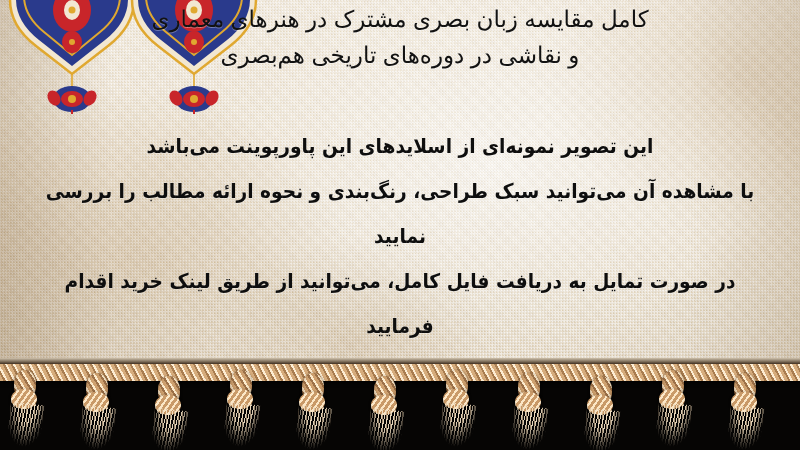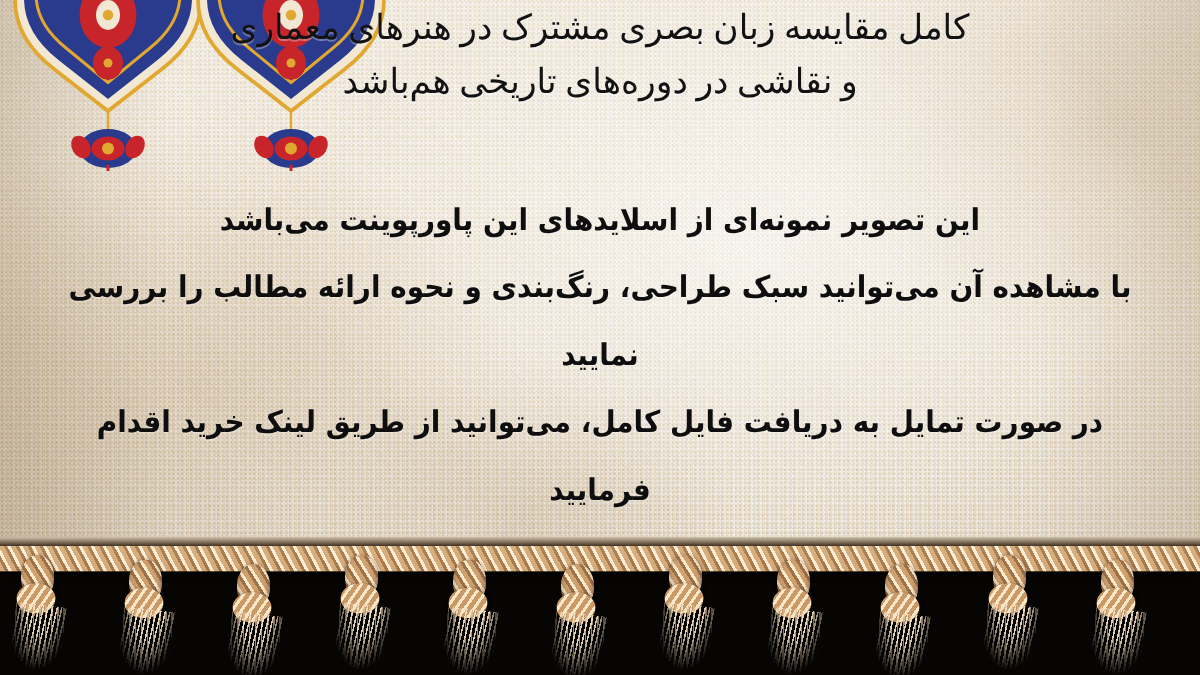--- a/index.html
+++ b/index.html
@@ -53,21 +53,21 @@
   .orn.b{left:128px;}
 
   
   .text-layer{
     position:absolute;left:0;top:0;width:800px;height:372px;
     direction:rtl;text-align:center;
   }
   .title{
     position:absolute;top:1px;left:0;width:800px;
     padding:0 6px;box-sizing:border-box;
-    font-family:Liberation Serif, serif;
+    font-family:Liberation Sans, sans-serif;
     font-size:23px;line-height:36px;color:#121212;
     letter-spacing:-.2px;
     text-shadow:0 1px 0 rgba(255,255,255,.30);
   }
   .title .ln{display:block;}
   .body{
     position:absolute;top:124px;left:0;width:800px;
     box-sizing:border-box;
   }
   .body .ln{
@@ -249,21 +249,21 @@
           </g>
         </g>
       </svg>
     </div>
   </div>
 
   <div class="text-layer">
 
     <div class="title">
       <span class="ln">کامل مقایسه زبان بصری مشترک در هنرهای معماری</span>
-      <span class="ln">و نقاشی در دوره‌های تاریخی هم‌باشد</span>
+      <span class="ln">و نقاشی در دوره‌های تاریخی هم‌بصری</span>
     </div>
 
     <div class="body">
       <span class="ln">این تصویر نمونه‌ای از اسلایدهای این پاورپوینت می‌باشد</span>
       <span class="ln">با مشاهده آن می‌توانید سبک طراحی، رنگ‌بندی و نحوه ارائه مطالب را بررسی نمایید</span>
       <span class="ln">در صورت تمایل به دریافت فایل کامل، می‌توانید از طریق لینک خرید اقدام فرمایید</span>
     </div>
   </div>
 
   <div class="fringe-band">

